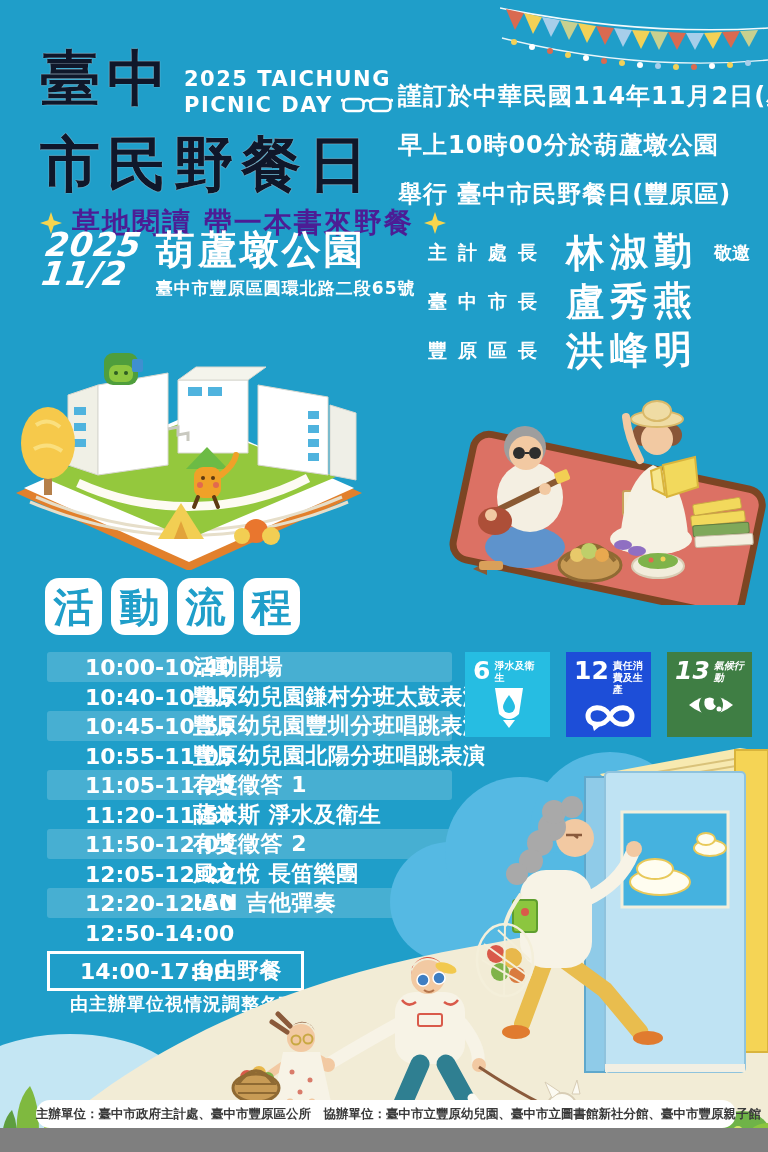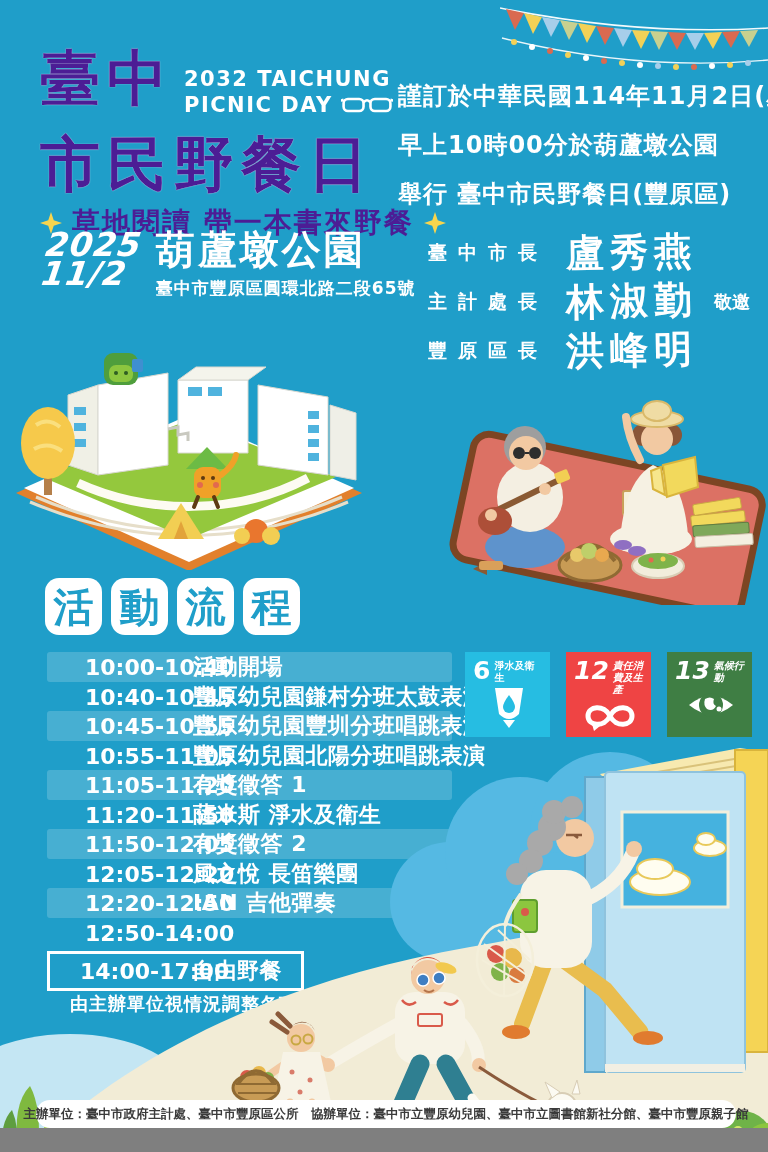--- a/index.html
+++ b/index.html
@@ -6,21 +6,21 @@
   .poster{
     position:relative;width:768px;height:1152px;overflow:hidden;
     background:#1F9EC9;
     font-family:"DejaVu Sans","Liberation Sans",sans-serif;
     -webkit-font-smoothing:antialiased;
   }
   .abs{position:absolute;}
   
   .title-block{position:absolute;left:40px;top:48px;color:#fff;}
   .title-row1{display:flex;align-items:flex-start;}
-  .cn-big{font-size:60px;font-weight:900;letter-spacing:7px;line-height:1.0;color:#4c1d95;text-shadow:0 0 1px #fff;}
+  .cn-big{font-size:60px;font-weight:900;letter-spacing:7px;line-height:1.0;color:#0f172a;text-shadow:0 0 1px #fff;}
   .en-block{margin:18px 0 0 10px;}
   .en-line{font-size:21px;font-weight:800;letter-spacing:1.5px;line-height:1.25;color:#fff;white-space:nowrap;}
   .en-line2{display:flex;align-items:center;gap:8px;}
   .title-row2{margin-top:15px;}
   .subtitle{margin-top:10px;display:flex;align-items:center;gap:10px;}
   .subtitle-text{font-size:28px;font-weight:700;color:#4c1d95;letter-spacing:2px;white-space:nowrap;}
   
   .invitation{position:absolute;left:398px;top:80px;color:#fff;}
   .inv-line{font-size:24px;font-weight:700;letter-spacing:1px;margin-bottom:17px;white-space:nowrap;}
   
@@ -44,28 +44,28 @@
   .s-row.striped{background:rgba(255,255,255,0.18);border-radius:3px;}
   .s-time{font-size:22px;font-weight:700;margin-left:38px;width:108px;white-space:nowrap;}
   .s-act{font-size:22px;font-weight:700;letter-spacing:0.5px;white-space:nowrap;}
   .s-highlight{position:absolute;left:47px;top:951px;width:251px;height:34px;border:3px solid #fff;display:flex;align-items:center;color:#fff;}
   .s-highlight .s-time{margin-left:30px;width:112px;}
   .s-note{position:absolute;left:70px;top:992px;font-size:18px;font-weight:700;color:#fff;letter-spacing:1px;white-space:nowrap;}
   
   .sdg-row{position:absolute;left:465px;top:652px;display:flex;gap:16px;}
   .sdg-card{width:85px;height:85px;padding:6px 6px 4px 8px;box-sizing:border-box;color:#fff;}
   .sdg-6{background:#26BDE2;}
-  .sdg-12{background:#ef4444;font-style:italic;}
+  .sdg-12{background:#1d4ed8;}
   .sdg-13{background:#3F7E44;font-style:italic;}
   .sdg-head{display:flex;align-items:flex-start;gap:4px;}
   .sdg-num{font-size:25px;font-weight:900;line-height:1;}
   .sdg-label{font-size:10px;font-weight:700;line-height:1.2;margin-top:2px;width:50px;}
   .sdg-icon{display:flex;justify-content:center;margin-top:2px;}
   
-  .credits{position:absolute;left:36px;top:1100px;width:700px;height:28px;background:#fff;border-radius:15px;display:flex;align-items:center;justify-content:center;}
+  .credits{position:absolute;left:36px;top:1100px;width:700px;height:28px;background:#fff;border-radius:15px;display:flex;align-items:center;}
   .credits-text{font-size:12.5px;font-weight:700;color:#3A3A3A;white-space:nowrap;}
   .gray-bar{position:absolute;left:0;top:1128px;width:768px;height:24px;background:#7F7F7F;}
 </style>
 </head>
 <body>
 
 <div class="poster">
 
   <svg class="abs" style="right:0;top:0;" width="268" height="72" viewBox="0 0 268 72">
     <path d="M0,8 Q140,36 268,28" stroke="#fff" stroke-width="1.6" fill="none" opacity="0.95"></path>
@@ -97,21 +97,21 @@
     <circle cx="194" cy="67" r="3" fill="#D96A50"></circle>
       <circle cx="212" cy="66" r="3" fill="#fff"></circle>
     <circle cx="230" cy="65" r="3" fill="#F2D157"></circle>
       <circle cx="248" cy="63" r="3" fill="#A7CEEA"></circle>
   </svg>
 
   <div class="title-block">
     <div class="title-row1">
       <span class="cn-big">臺中</span>
       <div class="en-block">
-        <div class="en-line">2032 TAICHUNG</div>
+        <div class="en-line">2025 TAICHUNG</div>
         <div class="en-line en-line2">
           <span>PICNIC DAY</span>
           <svg width="52" height="22" viewBox="0 0 60 24">
             <rect x="3" y="5" width="23" height="14" rx="5" fill="none" stroke="#fff" stroke-width="3"></rect>
             <rect x="34" y="5" width="23" height="14" rx="5" fill="none" stroke="#fff" stroke-width="3"></rect>
             <path d="M26,9 Q30,4 34,9" fill="none" stroke="#fff" stroke-width="3"></path>
             <path d="M0,7 L3,6 M57,6 L60,7" stroke="#fff" stroke-width="3"></path>
           </svg>
         </div>
       </div>
@@ -140,27 +140,27 @@
       <div class="date-line">11/2</div>
     </div>
     <div class="venue-col">
       <div class="venue-name">葫蘆墩公園</div>
       <div class="venue-addr">臺中市豐原區圓環北路二段65號</div>
     </div>
   </div>
 
   <div class="officials">
     <div class="off-row">
-      <span class="off-title">臺中市長</span>
-      <span class="off-name">盧秀燕</span>
-    </div>
-    <div class="off-row">
       <span class="off-title">主計處長</span>
       <span class="off-name">林淑勤</span>
       <span class="off-suffix">敬邀</span>
+    </div>
+    <div class="off-row">
+      <span class="off-title">臺中市長</span>
+      <span class="off-name">盧秀燕</span>
     </div>
     <div class="off-row">
       <span class="off-title">豐原區長</span>
       <span class="off-name">洪峰明</span>
     </div>
   </div>
 
   <svg class="abs" style="left:8px;top:325px;" width="362" height="245" viewBox="0 0 362 245">
     <polygon points="8,168 181,246 354,168 181,92" fill="#E2802C"></polygon>
     <polygon points="16,163 181,237 346,163 181,90" fill="#FFFFFF"></polygon>

